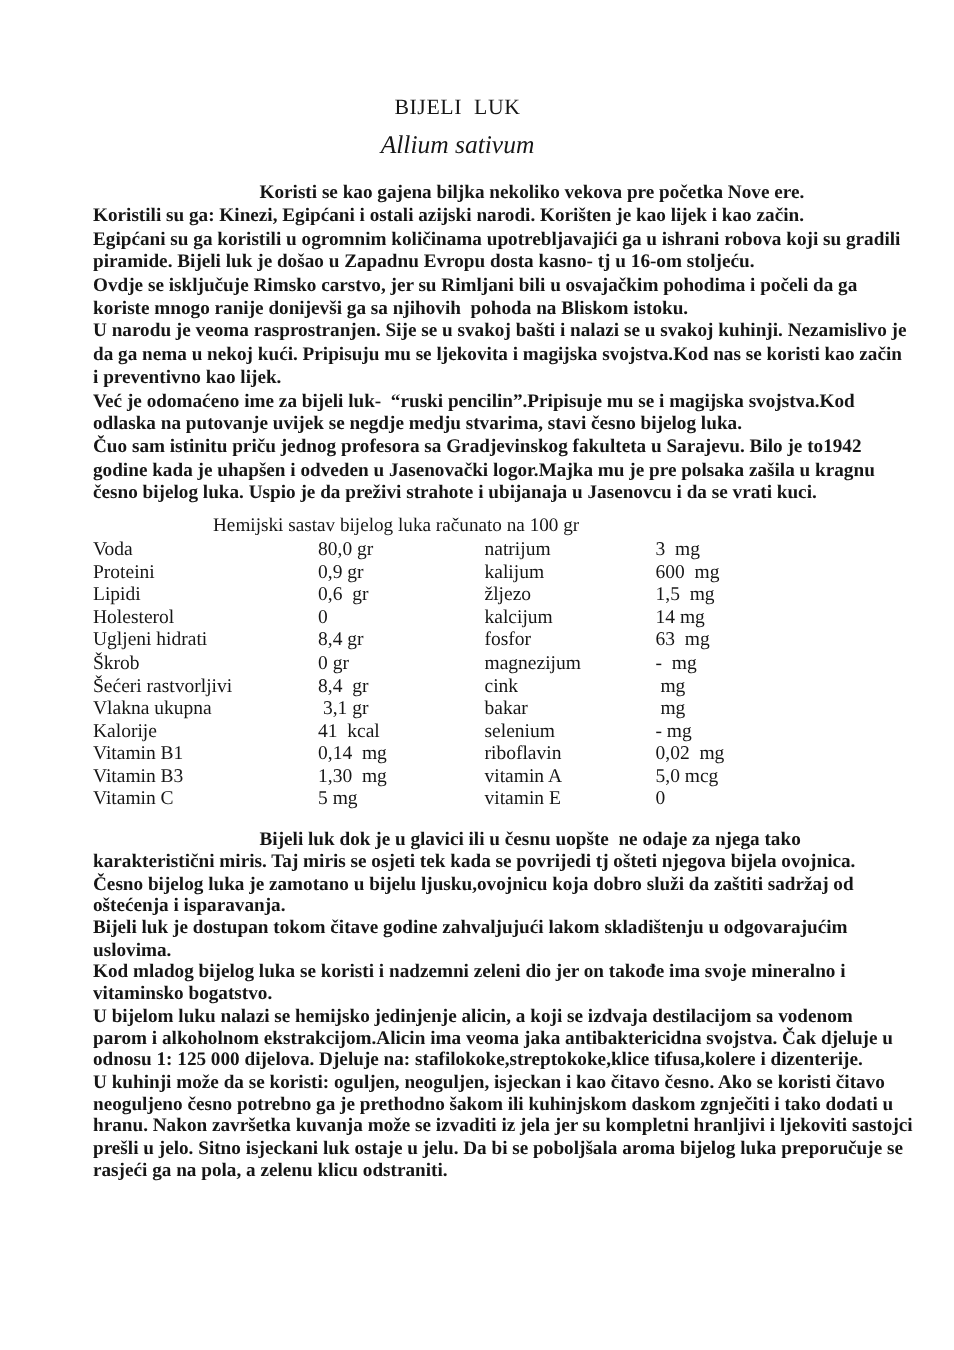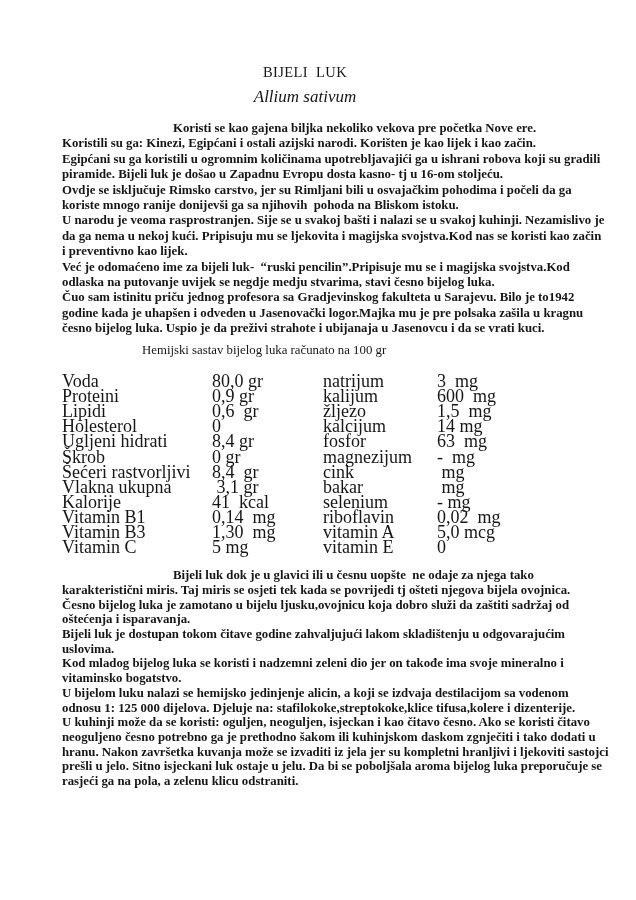--- a/index.html
+++ b/index.html
@@ -34,21 +34,21 @@
   .para { margin-top: 16px; font-size: 12.8px; font-weight: bold; }
   .line { white-space: pre; line-height: 15.4px; }
   .line.indent { padding-left: 111px; }
   .table-heading {
     margin-top: 6px;
     padding-left: 80px;
     font-size: 12.8px;
     line-height: 15.4px;
     white-space: pre;
   }
-  .comp-table { margin-top: 16px; font-size: 18px; }
+  .comp-table { font-size: 13px; }
   .trow { display: flex; line-height: 15.1px; white-space: pre; }
   .c1 { width: 150px; }
   .c2 { width: 111px; }
   .c3 { width: 114px; }
   .c4 { flex: 1; }
   .body-para { margin-top: 13px; }
   .body-para .line { line-height: 14.7px; }
 </style>
 </head>
 <body>
@@ -193,20 +193,21 @@
       <div class="line">Bijeli luk je dostupan tokom čitave godine zahvaljujući lakom skladištenju u odgovarajućim</div>
 
       <div class="line">uslovima.</div>
 
       <div class="line">Kod mladog bijelog luka se koristi i nadzemni zeleni dio jer on takođe ima svoje mineralno i</div>
 
       <div class="line">vitaminsko bogatstvo.</div>
 
       <div class="line">U bijelom luku nalazi se hemijsko jedinjenje alicin, a koji se izdvaja destilacijom sa vodenom</div>
 
+      <div class="line">parom i alkoholnom ekstrakcijom.Alicin ima veoma jaka antibaktericidna svojstva. Čak djeluje u</div>
 
       <div class="line">odnosu 1: 125 000 dijelova. Djeluje na: stafilokoke,streptokoke,klice tifusa,kolere i dizenterije.</div>
 
       <div class="line">U kuhinji može da se koristi: oguljen, neoguljen, isjeckan i kao čitavo česno. Ako se koristi čitavo</div>
 
       <div class="line">neoguljeno česno potrebno ga je prethodno šakom ili kuhinjskom daskom zgnječiti i tako dodati u</div>
 
       <div class="line">hranu. Nakon završetka kuvanja može se izvaditi iz jela jer su kompletni hranljivi i ljekoviti sastojci</div>
 
       <div class="line">prešli u jelo. Sitno isjeckani luk ostaje u jelu. Da bi se poboljšala aroma bijelog luka preporučuje se</div>

